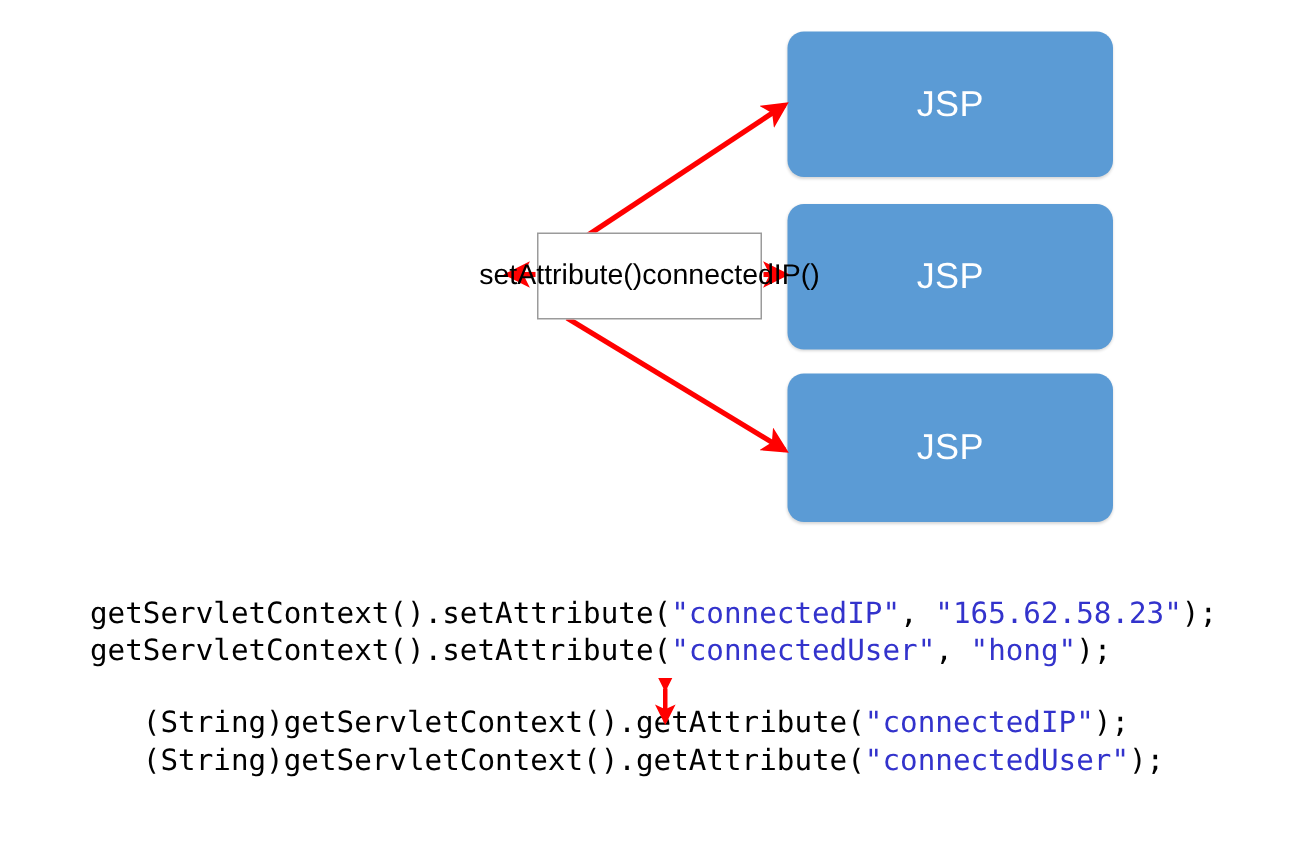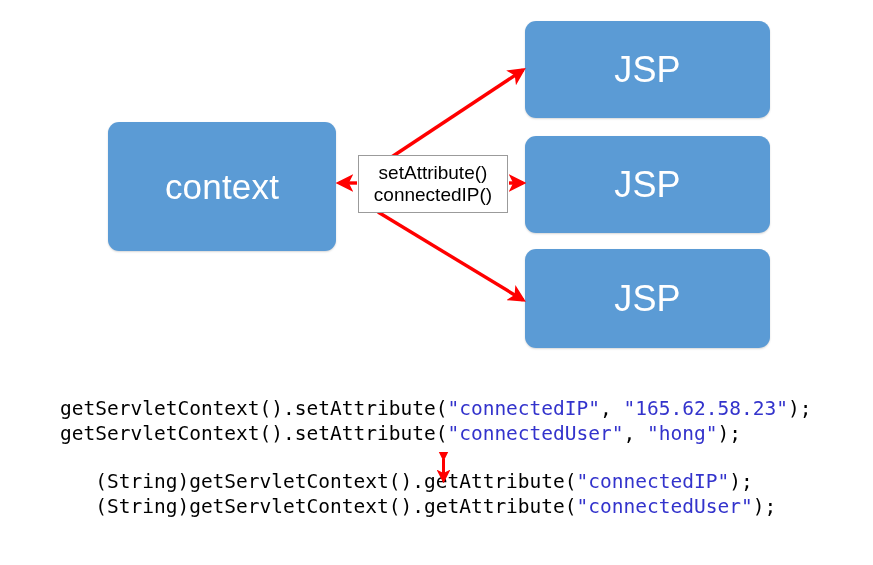--- a/index.html
+++ b/index.html
@@ -41,39 +41,38 @@
   #context-node {
     left: 108px;
     top: 122px;
     width: 228px;
     height: 129px;
     font-size: 35px;
   }
 
   .jsp-node {
     left: 525px;
-    width: 245px;
-    font-size: 36px;
+    width: 217px;
+    font-size: 24px;
   }
   #jsp-node-1 { top: 21px;  height: 97px; }
   #jsp-node-2 { top: 136px; height: 97px; }
   #jsp-node-3 { top: 249px; height: 99px; }
 
   
   #attr-label {
     position: absolute;
     left: 358px;
     top: 155px;
     width: 150px;
     height: 58px;
     box-sizing: border-box;
     background: #ffffff;
     border: 1px solid #9b9b9b;
     display: flex;
-    flex-direction: column;
     align-items: center;
     justify-content: center;
     line-height: 1.18;
     font-size: 19px;
     color: #000000;
     z-index: 6;
     font-family: "Liberation Sans", sans-serif;
   }
   #attr-label span { display: block; white-space: nowrap; }
 
@@ -111,23 +110,20 @@
     width: 34px;
     height: 36px;
     z-index: 5;
   }
 </style>
 </head>
 <body>
 
 <div id="stage">
 
-  <div id="context-node" class="node">
-    <span>context</span>
-  </div>
 
   <div id="jsp-node-1" class="jsp-node node">
     <span>JSP</span>
   </div>
   <div id="jsp-node-2" class="jsp-node node">
     <span>JSP</span>
   </div>
   <div id="jsp-node-3" class="jsp-node node">
     <span>JSP</span>
   </div>

